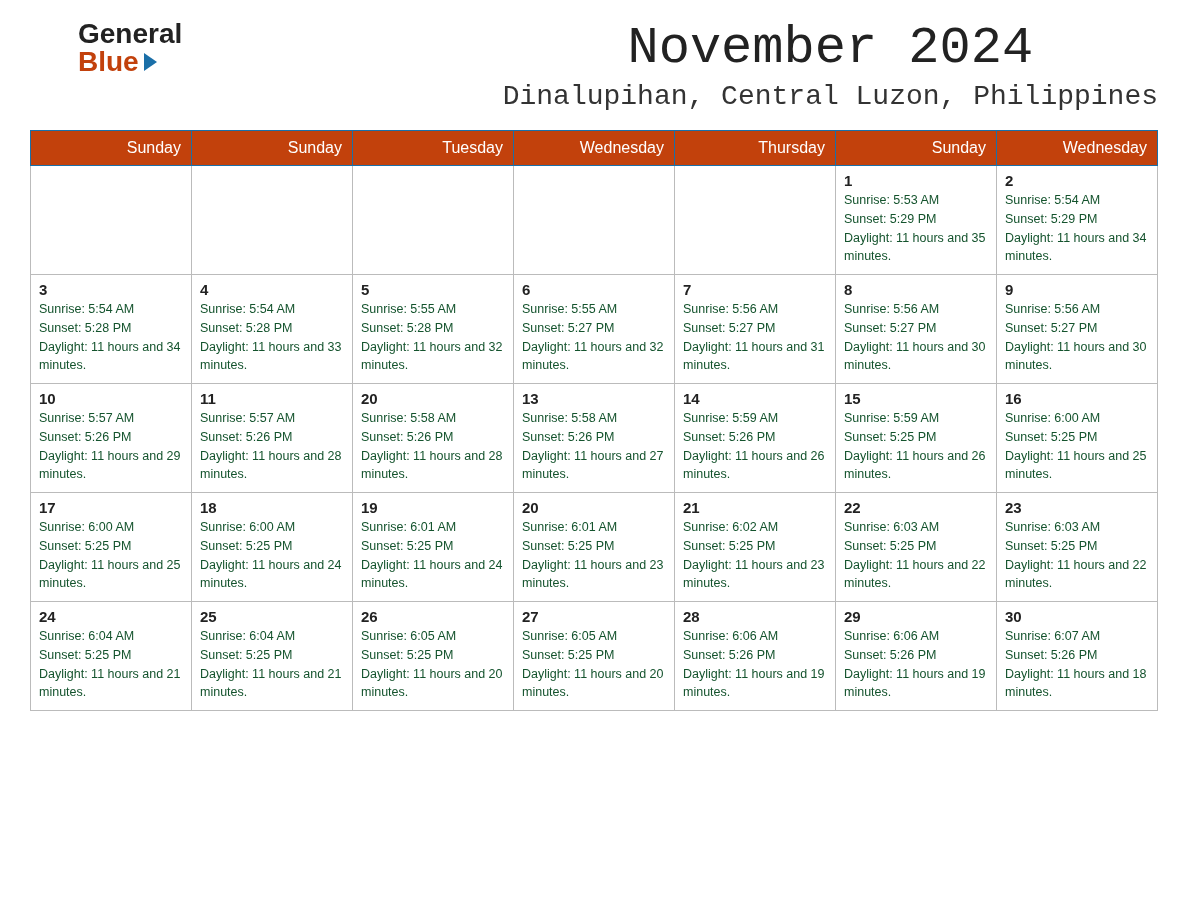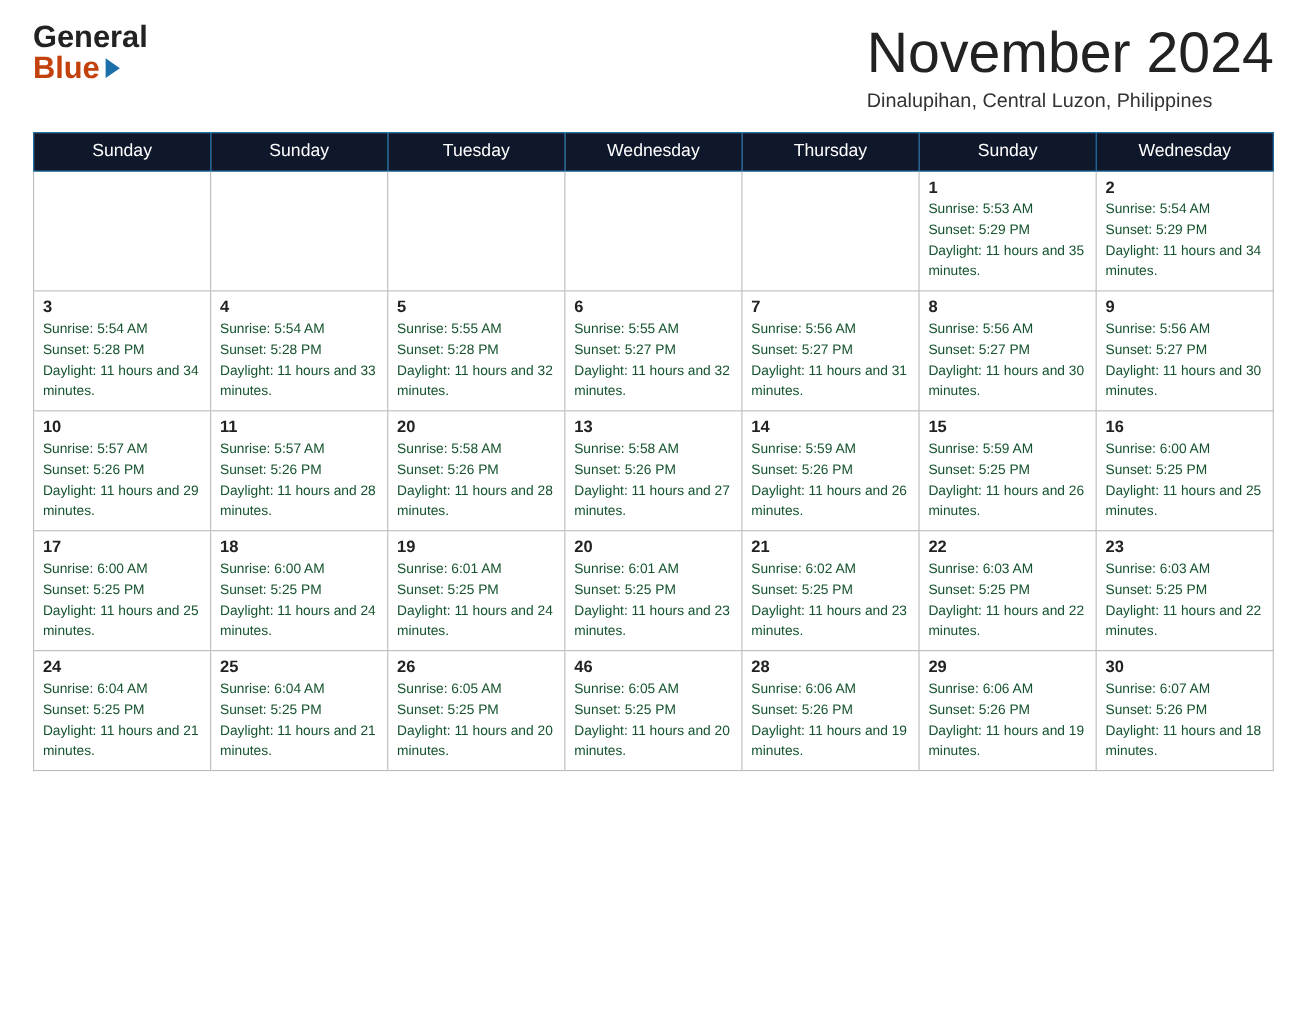--- a/index.html
+++ b/index.html
@@ -9,52 +9,54 @@
       color: #222;
       width: 1188px;
       min-height: 918px;
       padding: 20px 30px 30px 30px;
     }
     .header {
       display: flex;
       justify-content: space-between;
       align-items: flex-start;
       margin-bottom: 18px;
+      margin-left: 48px;
     }
     .logo {
       display: flex;
       flex-direction: column;
       align-items: flex-start;
     }
     .title-area {
-      text-align: left;
+      text-align: center;
+      font-family: Liberation Mono, monospace;
     }
     .month-title {
       font-size: 52px;
       font-weight: normal;
       color: #222;
       line-height: 1.1;
     }
     .location-title {
-      font-size: 18px;
+      font-size: 28px;
       color: #333;
       margin-top: 4px;
     }
     .calendar-table {
       width: 100%;
       border-collapse: collapse;
       border: 1px solid #aaa;
     }
     .calendar-table th {
-      background-color: #0f172a;
+      background-color: #c2410c;
       color: #fff;
       font-size: 16px;
       font-weight: normal;
       padding: 8px 10px;
-      text-align: center;
+      text-align: right;
       border: 1px solid #1a6fa8;
     }
     .calendar-table td {
       vertical-align: top;
       padding: 6px 8px 8px 8px;
       border: 1px solid #bbb;
       width: 14.28%;
       min-height: 90px;
       font-size: 13px;
       color: #222;
@@ -235,21 +237,21 @@
         </td>
         <td>
           <span class="day-num">25</span>
           <div class="day-info">Sunrise: 6:04 AM<br>Sunset: 5:25 PM<br>Daylight: 11 hours and 21 minutes.</div>
         </td>
         <td>
           <span class="day-num">26</span>
           <div class="day-info">Sunrise: 6:05 AM<br>Sunset: 5:25 PM<br>Daylight: 11 hours and 20 minutes.</div>
         </td>
         <td>
-          <span class="day-num">46</span>
+          <span class="day-num">27</span>
           <div class="day-info">Sunrise: 6:05 AM<br>Sunset: 5:25 PM<br>Daylight: 11 hours and 20 minutes.</div>
         </td>
         <td>
           <span class="day-num">28</span>
           <div class="day-info">Sunrise: 6:06 AM<br>Sunset: 5:26 PM<br>Daylight: 11 hours and 19 minutes.</div>
         </td>
         <td>
           <span class="day-num">29</span>
           <div class="day-info">Sunrise: 6:06 AM<br>Sunset: 5:26 PM<br>Daylight: 11 hours and 19 minutes.</div>
         </td>

